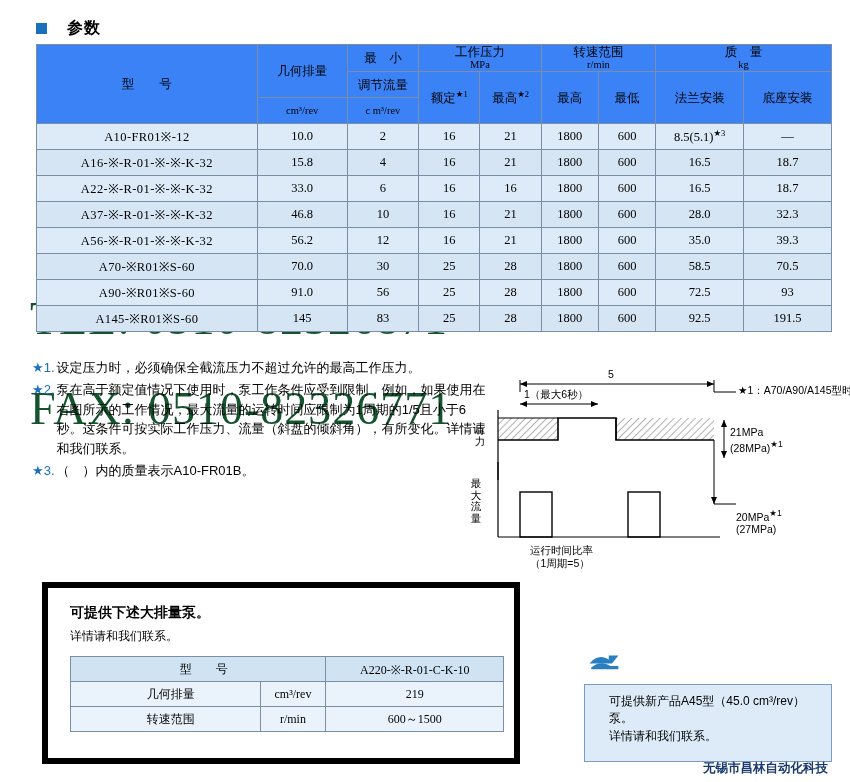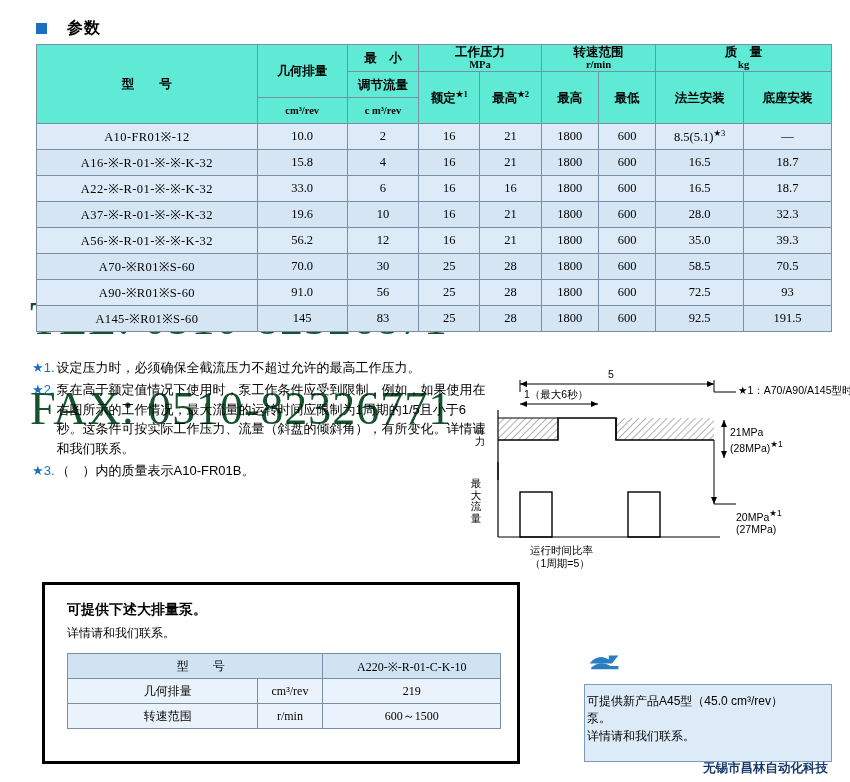--- a/index.html
+++ b/index.html
@@ -33,22 +33,22 @@
     font-size: 12.5px;
   }
   .spec-table th, .spec-table td {
     border: 1px solid #7a8fa6;
     text-align: center;
     vertical-align: middle;
     padding: 0;
     height: 26px;
   }
   .spec-table thead th {
-    background: #5eead4;
-    font-weight: bold;
+    background: #3b82f6;
+    font-weight: normal;
     line-height: 1.15;
   }
   .spec-table tbody td {
     background: #dbe9f6;
   }
   .spec-table tbody tr:nth-child(odd) td { background:#dcebf7; }
   .spec-table tbody tr:nth-child(even) td { background:#d5e5f4; }
   .col-model { width: 216px; }
   .col-disp  { width: 88px; }
   .col-min   { width: 70px; }
@@ -107,21 +107,21 @@
     width: 12px;
     text-align: center;
     line-height: 1.1;
   }
 
   
   .bottom-box {
     position: absolute; left: 42px; top: 582px;
     width: 478px; height: 182px;
     background: #fff;
-    border: 3px solid #000000;
+    border: 6px solid #000000;
   }
   .bb-title {
     position: absolute; left: 22px; top: 16px;
     font-size: 14px; font-weight: bold;
     font-family: "Liberation Sans", sans-serif;
   }
   .bb-sub {
     position: absolute; left: 22px; top: 40px;
     font-size: 12px;
     font-family: "Liberation Sans", sans-serif;
@@ -147,21 +147,21 @@
 
   
   .promo {
     position: absolute; left: 584px; top: 684px;
     width: 248px; height: 78px;
     background: #dcebf7;
     border: 1px solid #7a9cc0;
     font-family: "Liberation Sans", sans-serif;
     font-size: 12px;
     line-height: 1.45;
-    padding: 8px 2px;
+    padding: 8px 24px;
   }
   .logo {
     position: absolute; left: 588px; top: 652px;
     width: 32px; height: 20px;
   }
 
   .footer-company {
     position: absolute; right: 22px; top: 760px;
     font-size: 12.5px;
     font-family: "Liberation Sans", sans-serif;
@@ -243,21 +243,21 @@
       <td>6</td>
       <td>16</td>
       <td>16</td>
       <td>1800</td>
       <td>600</td>
       <td>16.5</td>
       <td>18.7</td>
     </tr>
     <tr>
       <td class="td-model">A37-※-R-01-※-※-K-32</td>
-      <td>19.6</td>
+      <td>46.8</td>
       <td>10</td>
       <td>16</td>
       <td>21</td>
       <td>1800</td>
       <td>600</td>
       <td>28.0</td>
       <td>32.3</td>
     </tr>
     <tr>
       <td class="td-model">A56-※-R-01-※-※-K-32</td>

